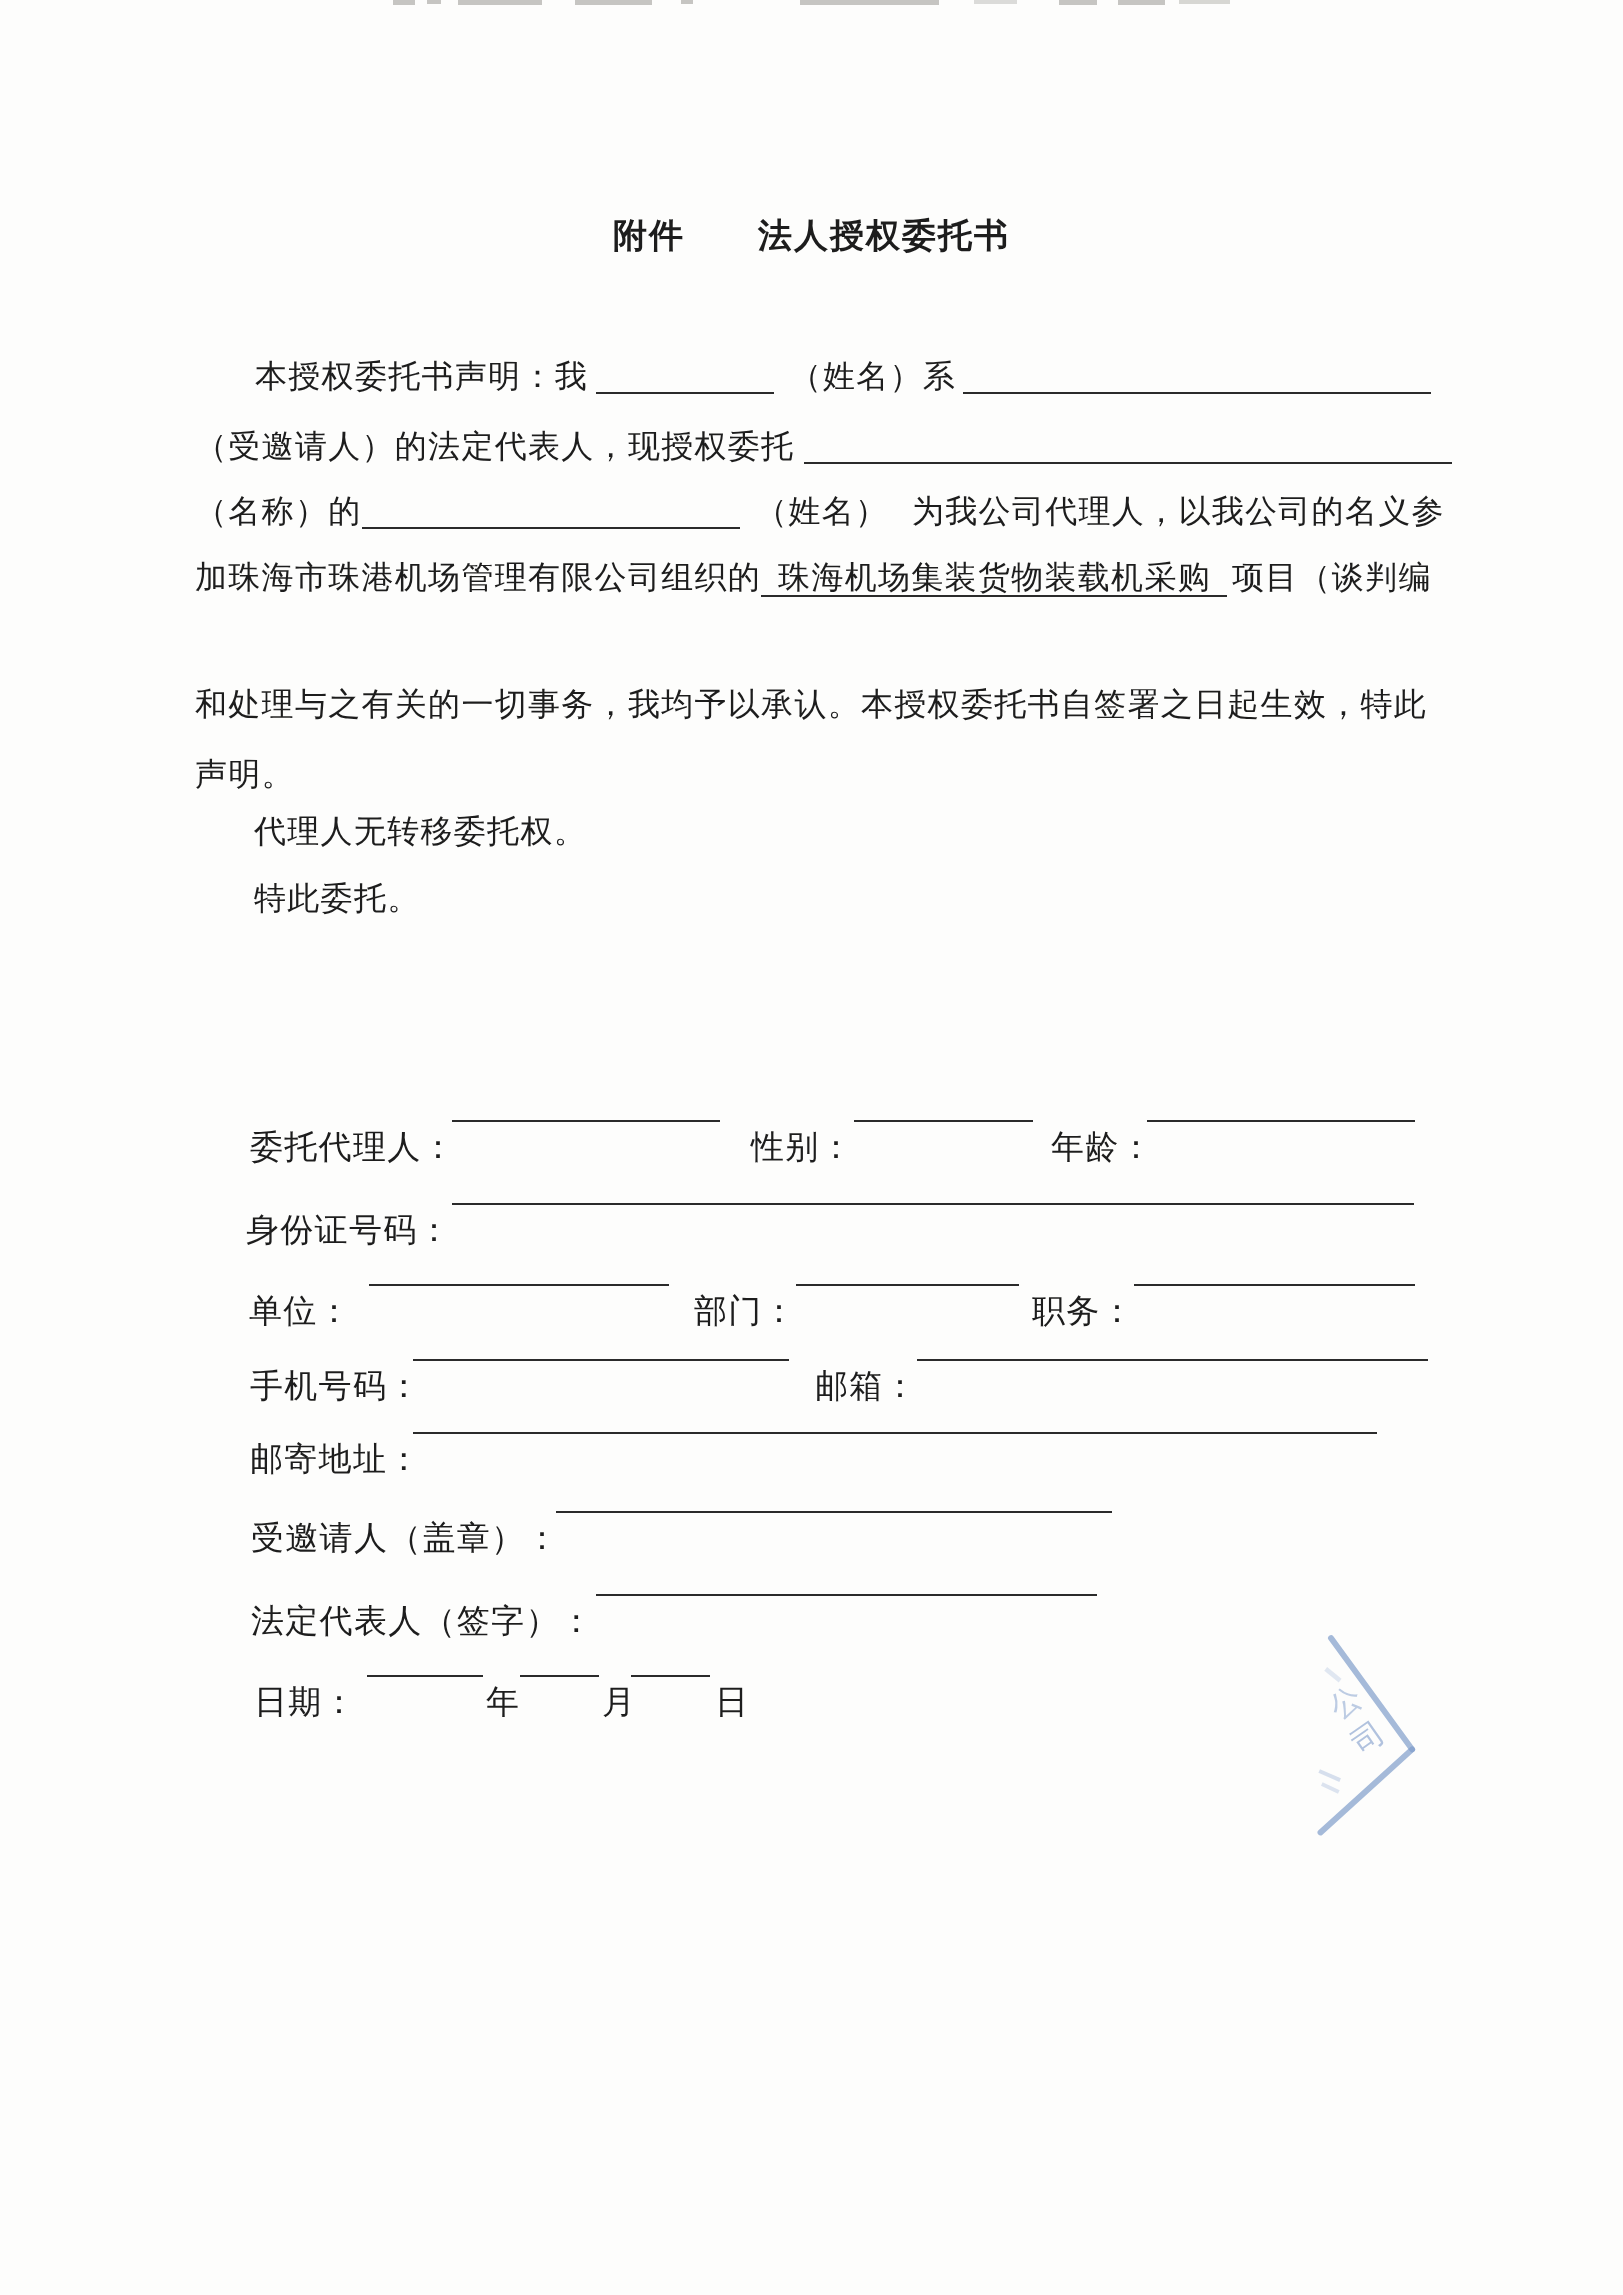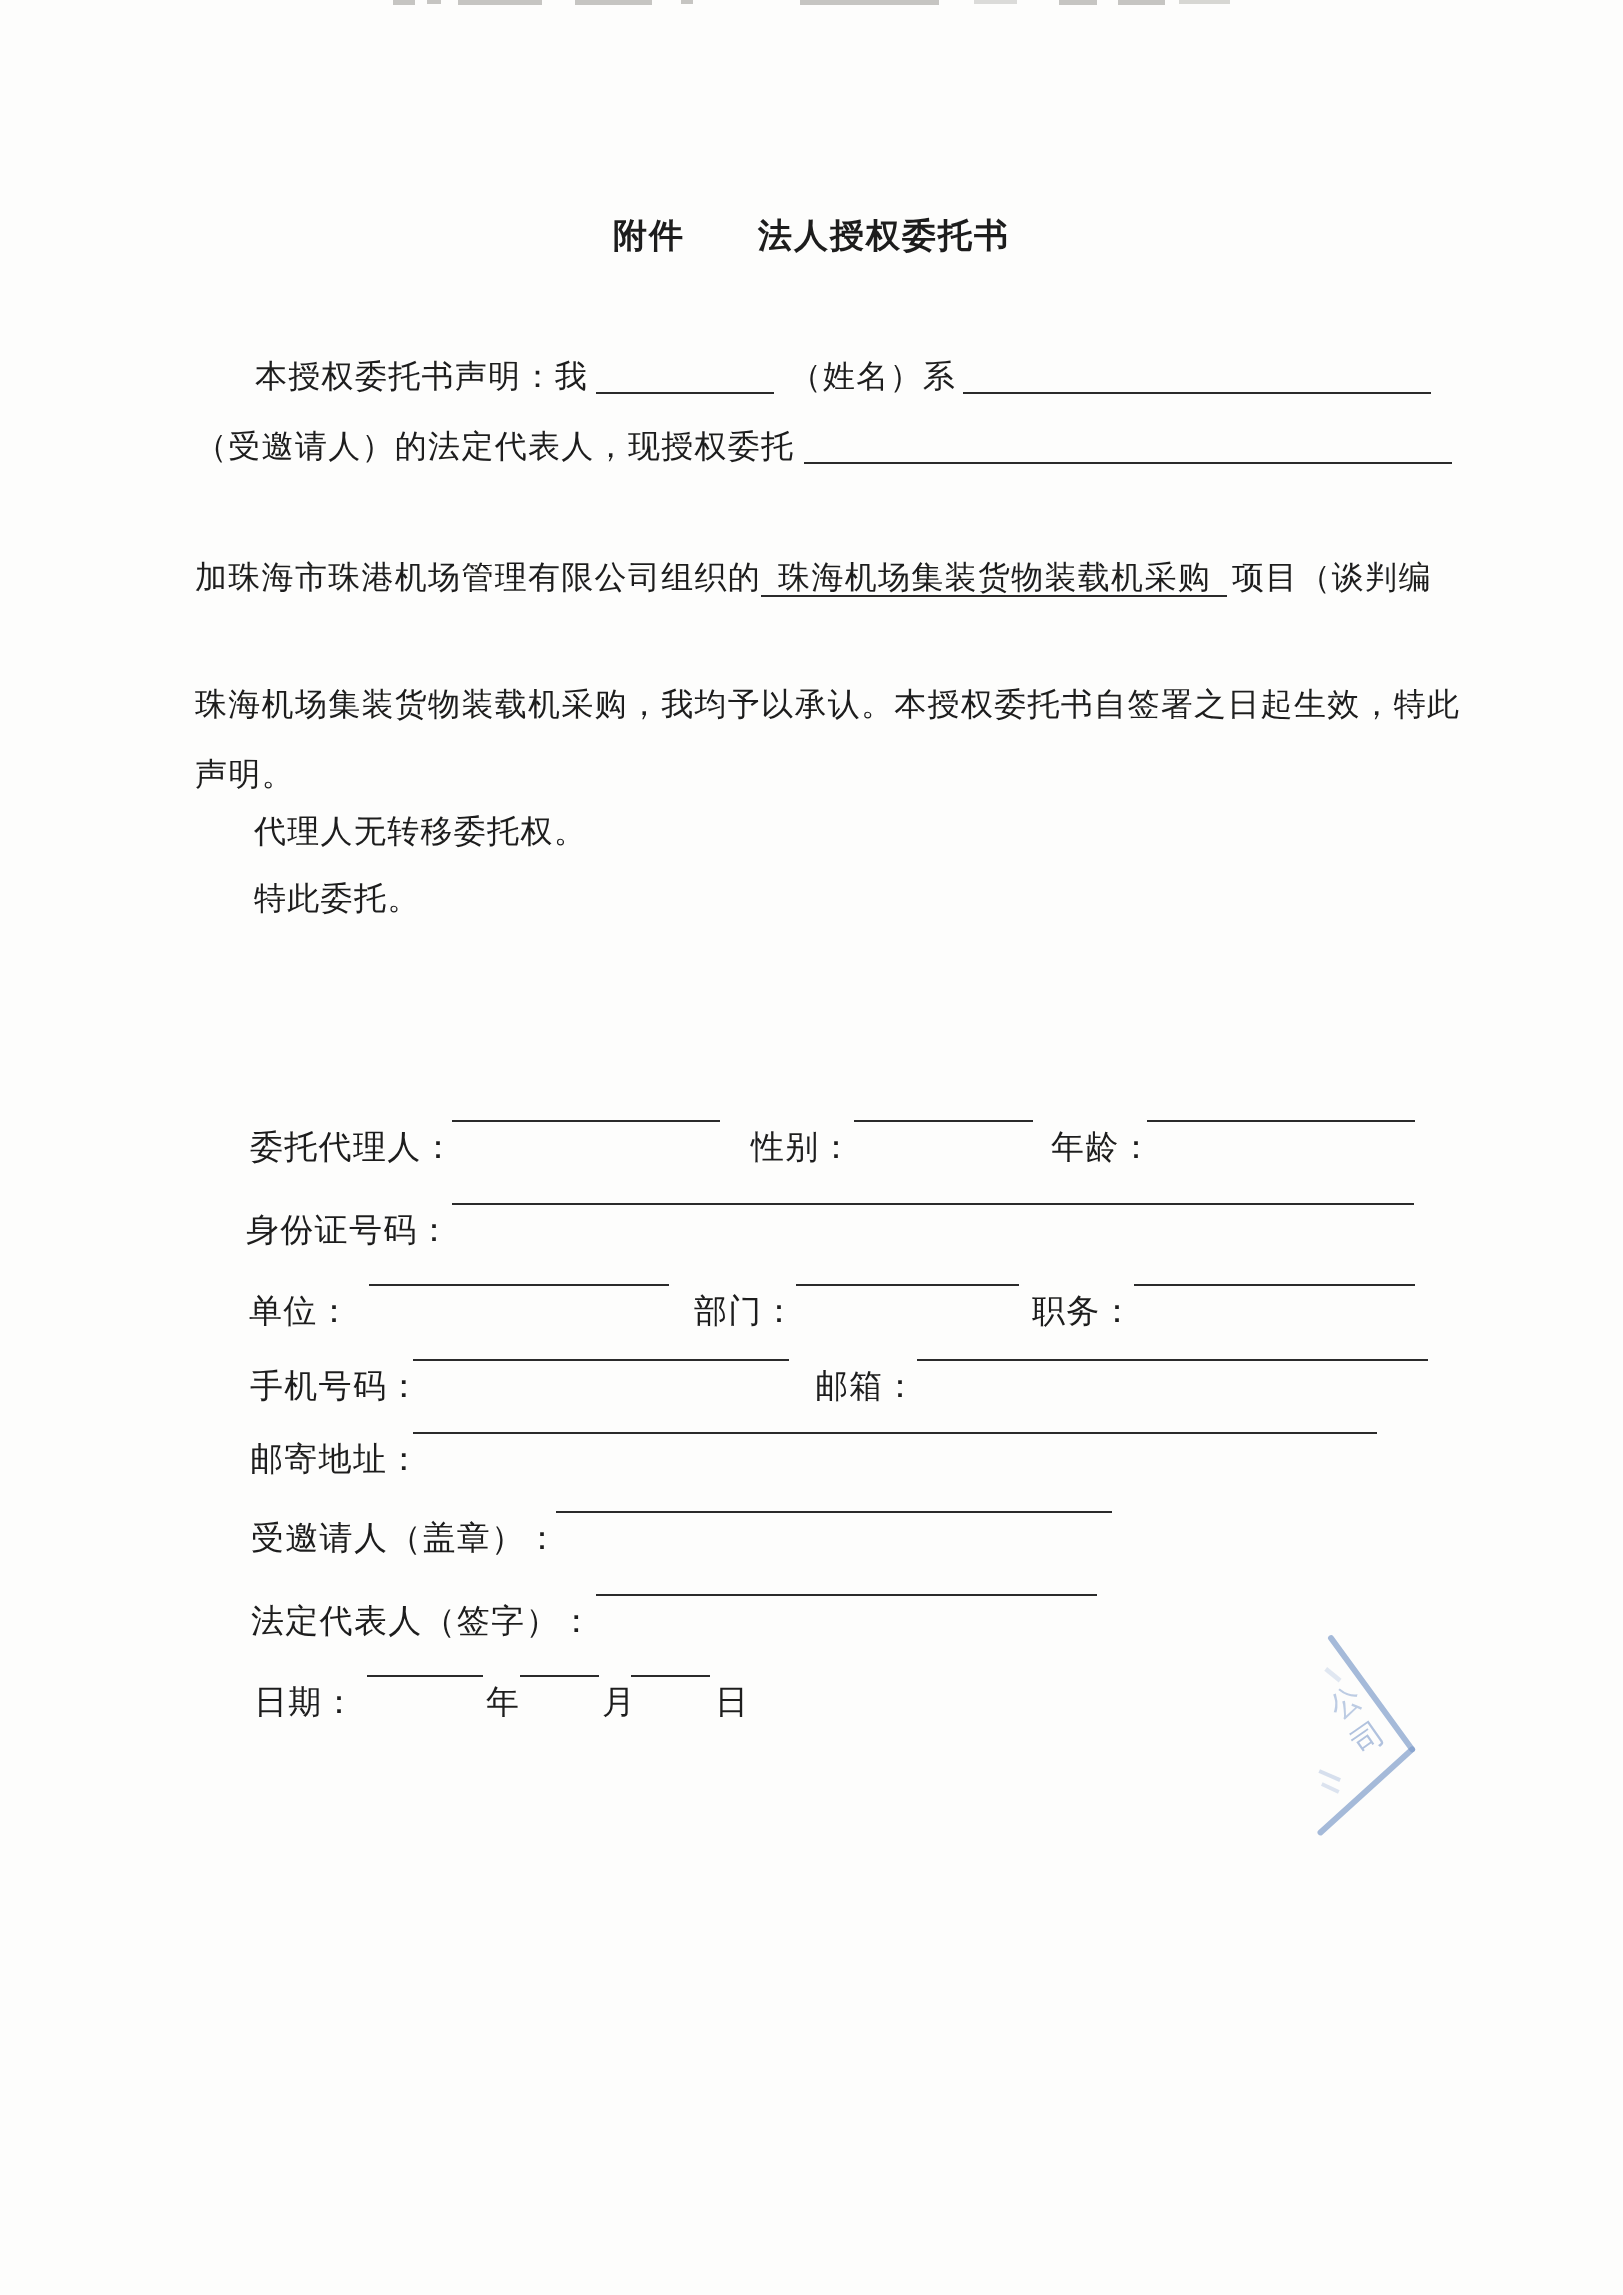--- a/index.html
+++ b/index.html
@@ -63,28 +63,31 @@
   </div>
 
   <div class="pline" style="top:355px;left:255px;">
     <span>本授权委托书声明：我</span><span class="blank" style="width:178px;margin-left:7.9px;margin-right:15.7px;"></span><span>（姓名）系</span><span class="blank" style="width:468px;margin-left:6.5px;"></span>
   </div>
 
   <div class="pline" style="top:425px;">
     <span>（受邀请人）的法定代表人，现授权委托</span><span class="blank" style="width:648px;margin-left:9.2px;"></span>
   </div>
 
+  <div class="pline" style="top:490px;">
+    <span>（名称）的</span><span class="blank" style="width:378px;margin-right:15.7px;"></span><span>（姓名）</span><span style="margin-left:23.6px;">为我公司代理人，以我公司的名义参</span>
+  </div>
 
   <div class="pline" style="top:556px;">
     <span>加珠海市珠港机场管理有限公司组织的</span><span class="ublank" style="padding:0 15.7px 0 17px;">珠海机场集装货物装载机采购</span><span style="margin-left:5.2px;">项目（谈判编</span>
   </div>
 
 
   <div class="pline" style="top:683px;">
-    <span>珠海机场集装货物装载机采购，我均予以承认。本授权委托书自签署之日起生效，特此</span>
+    <span>和处理与之有关的一切事务，我均予以承认。本授权委托书自签署之日起生效，特此</span>
   </div>
 
   <div class="pline" style="top:753px;">
     <span>声明。</span>
   </div>
 
   <div class="pline" style="top:810px;left:254px;">
     <span>代理人无转移委托权。</span>
   </div>
 

